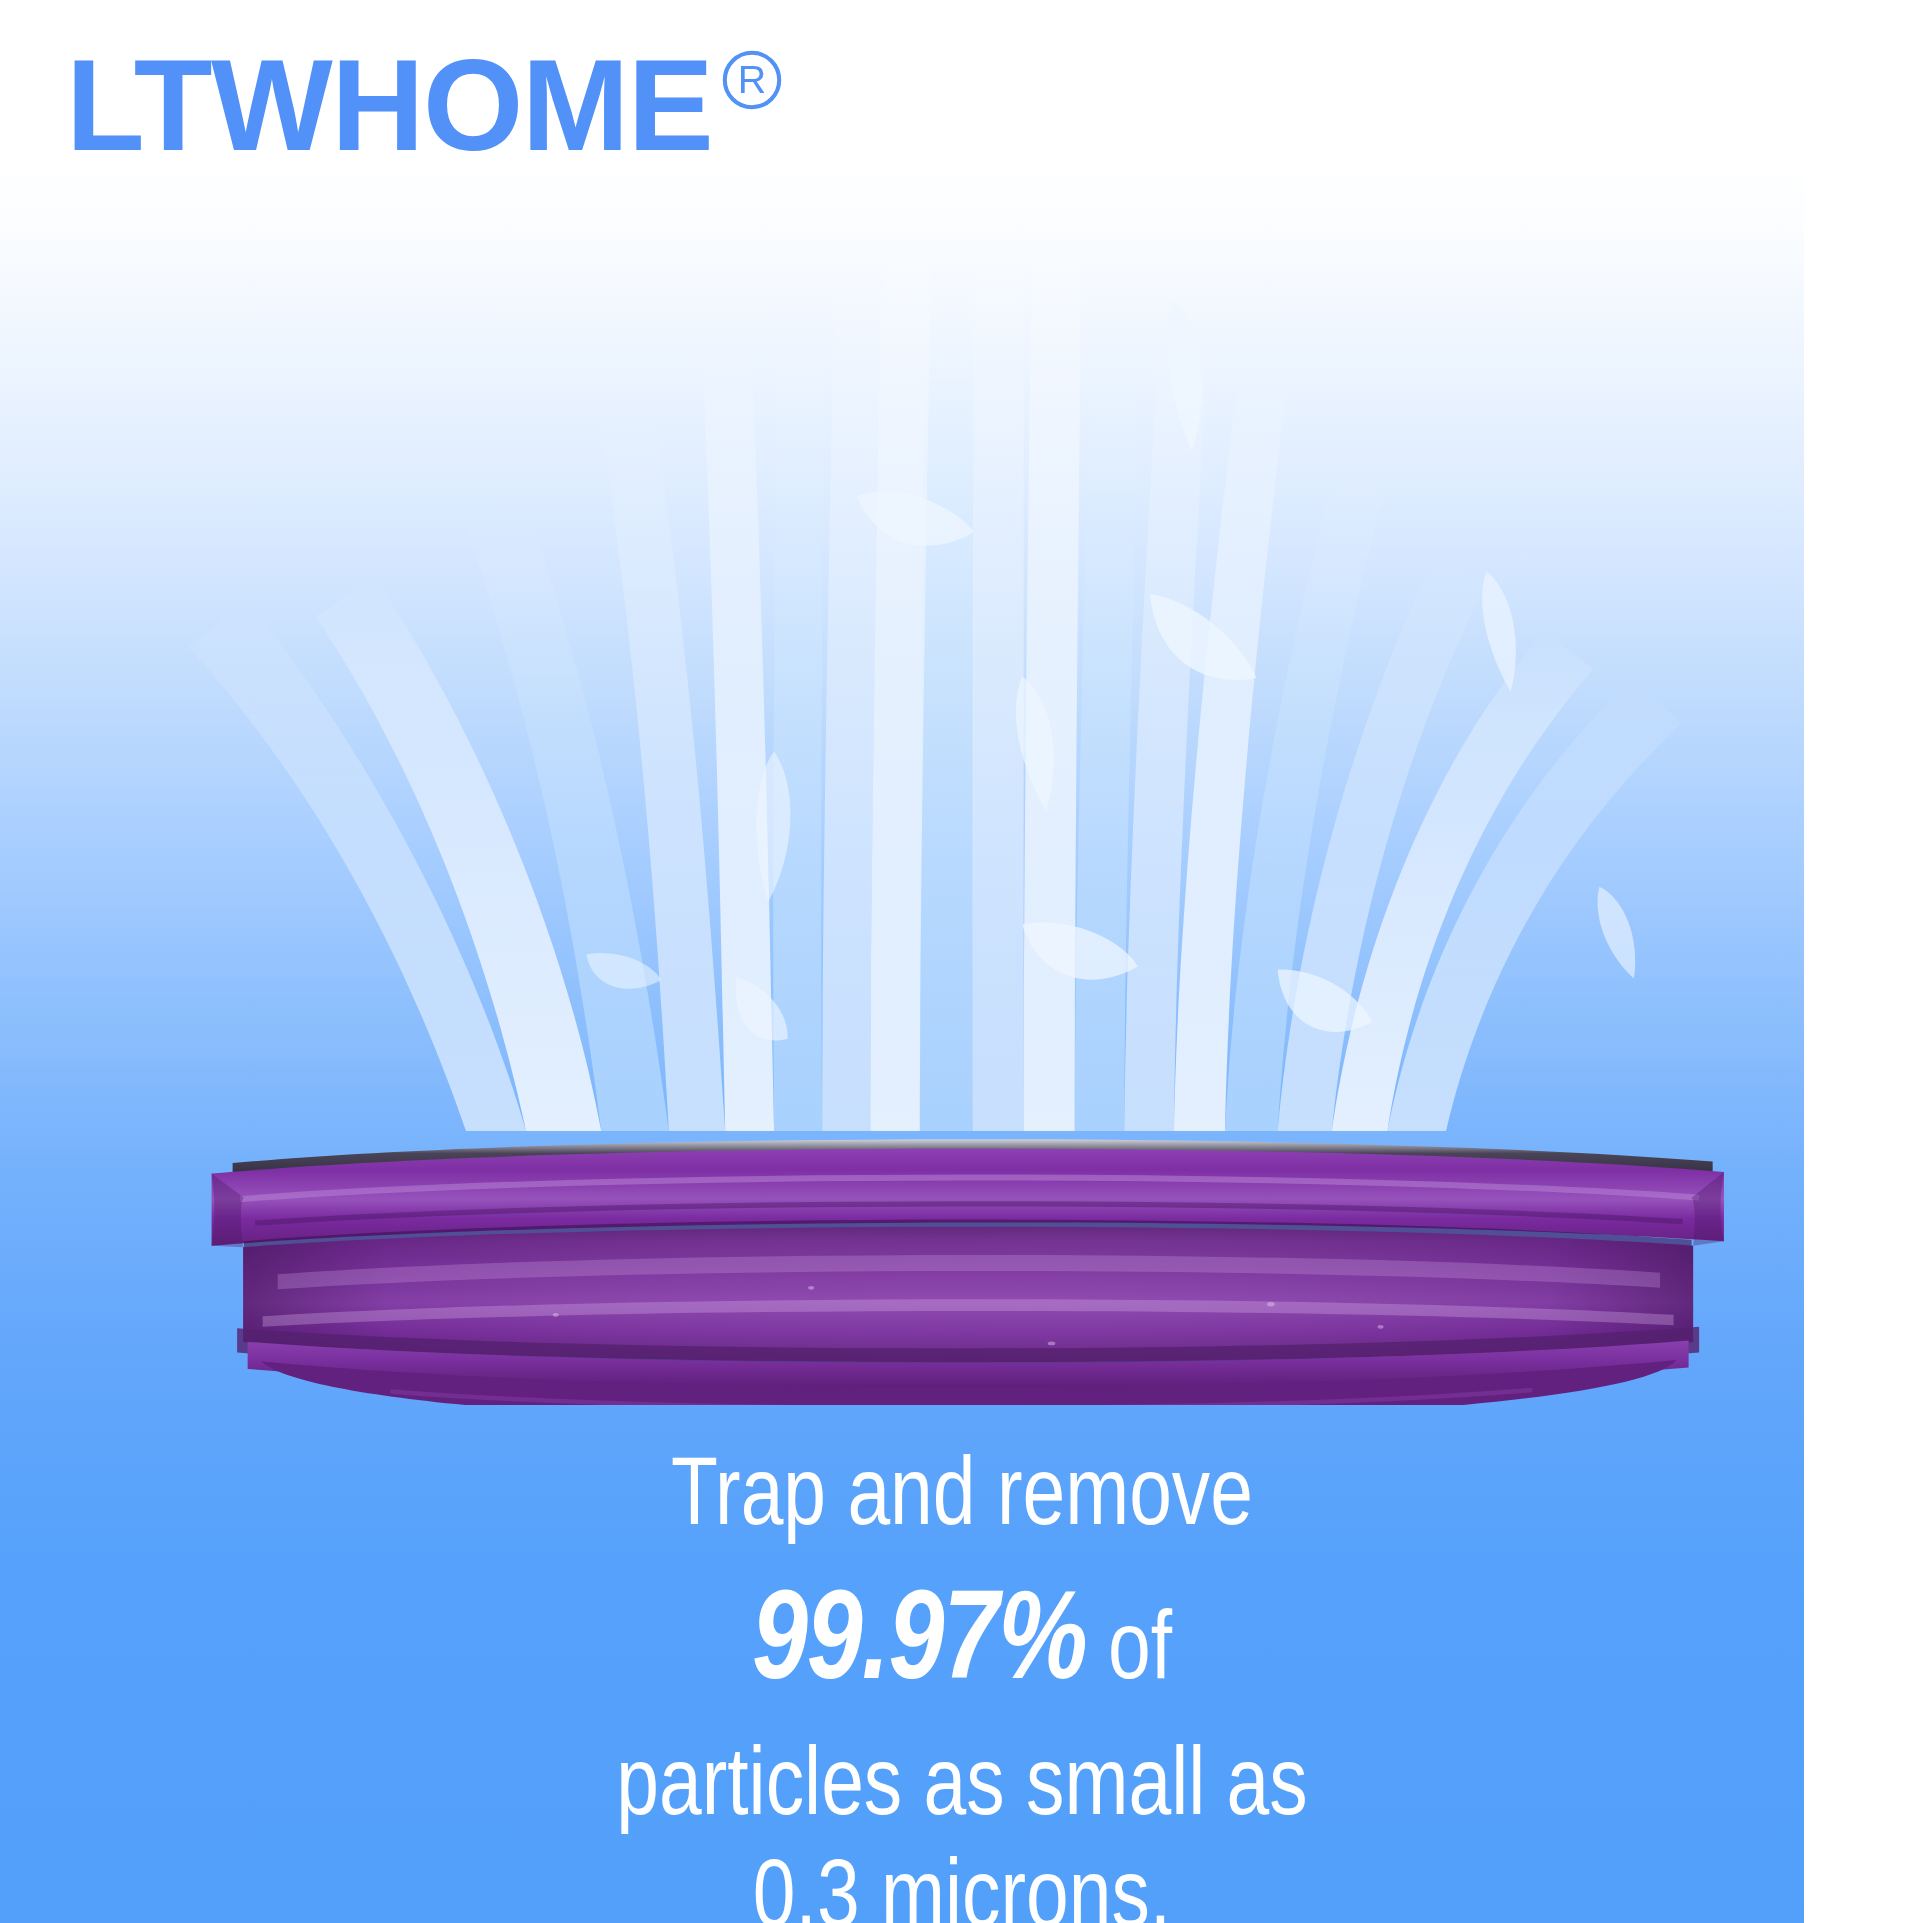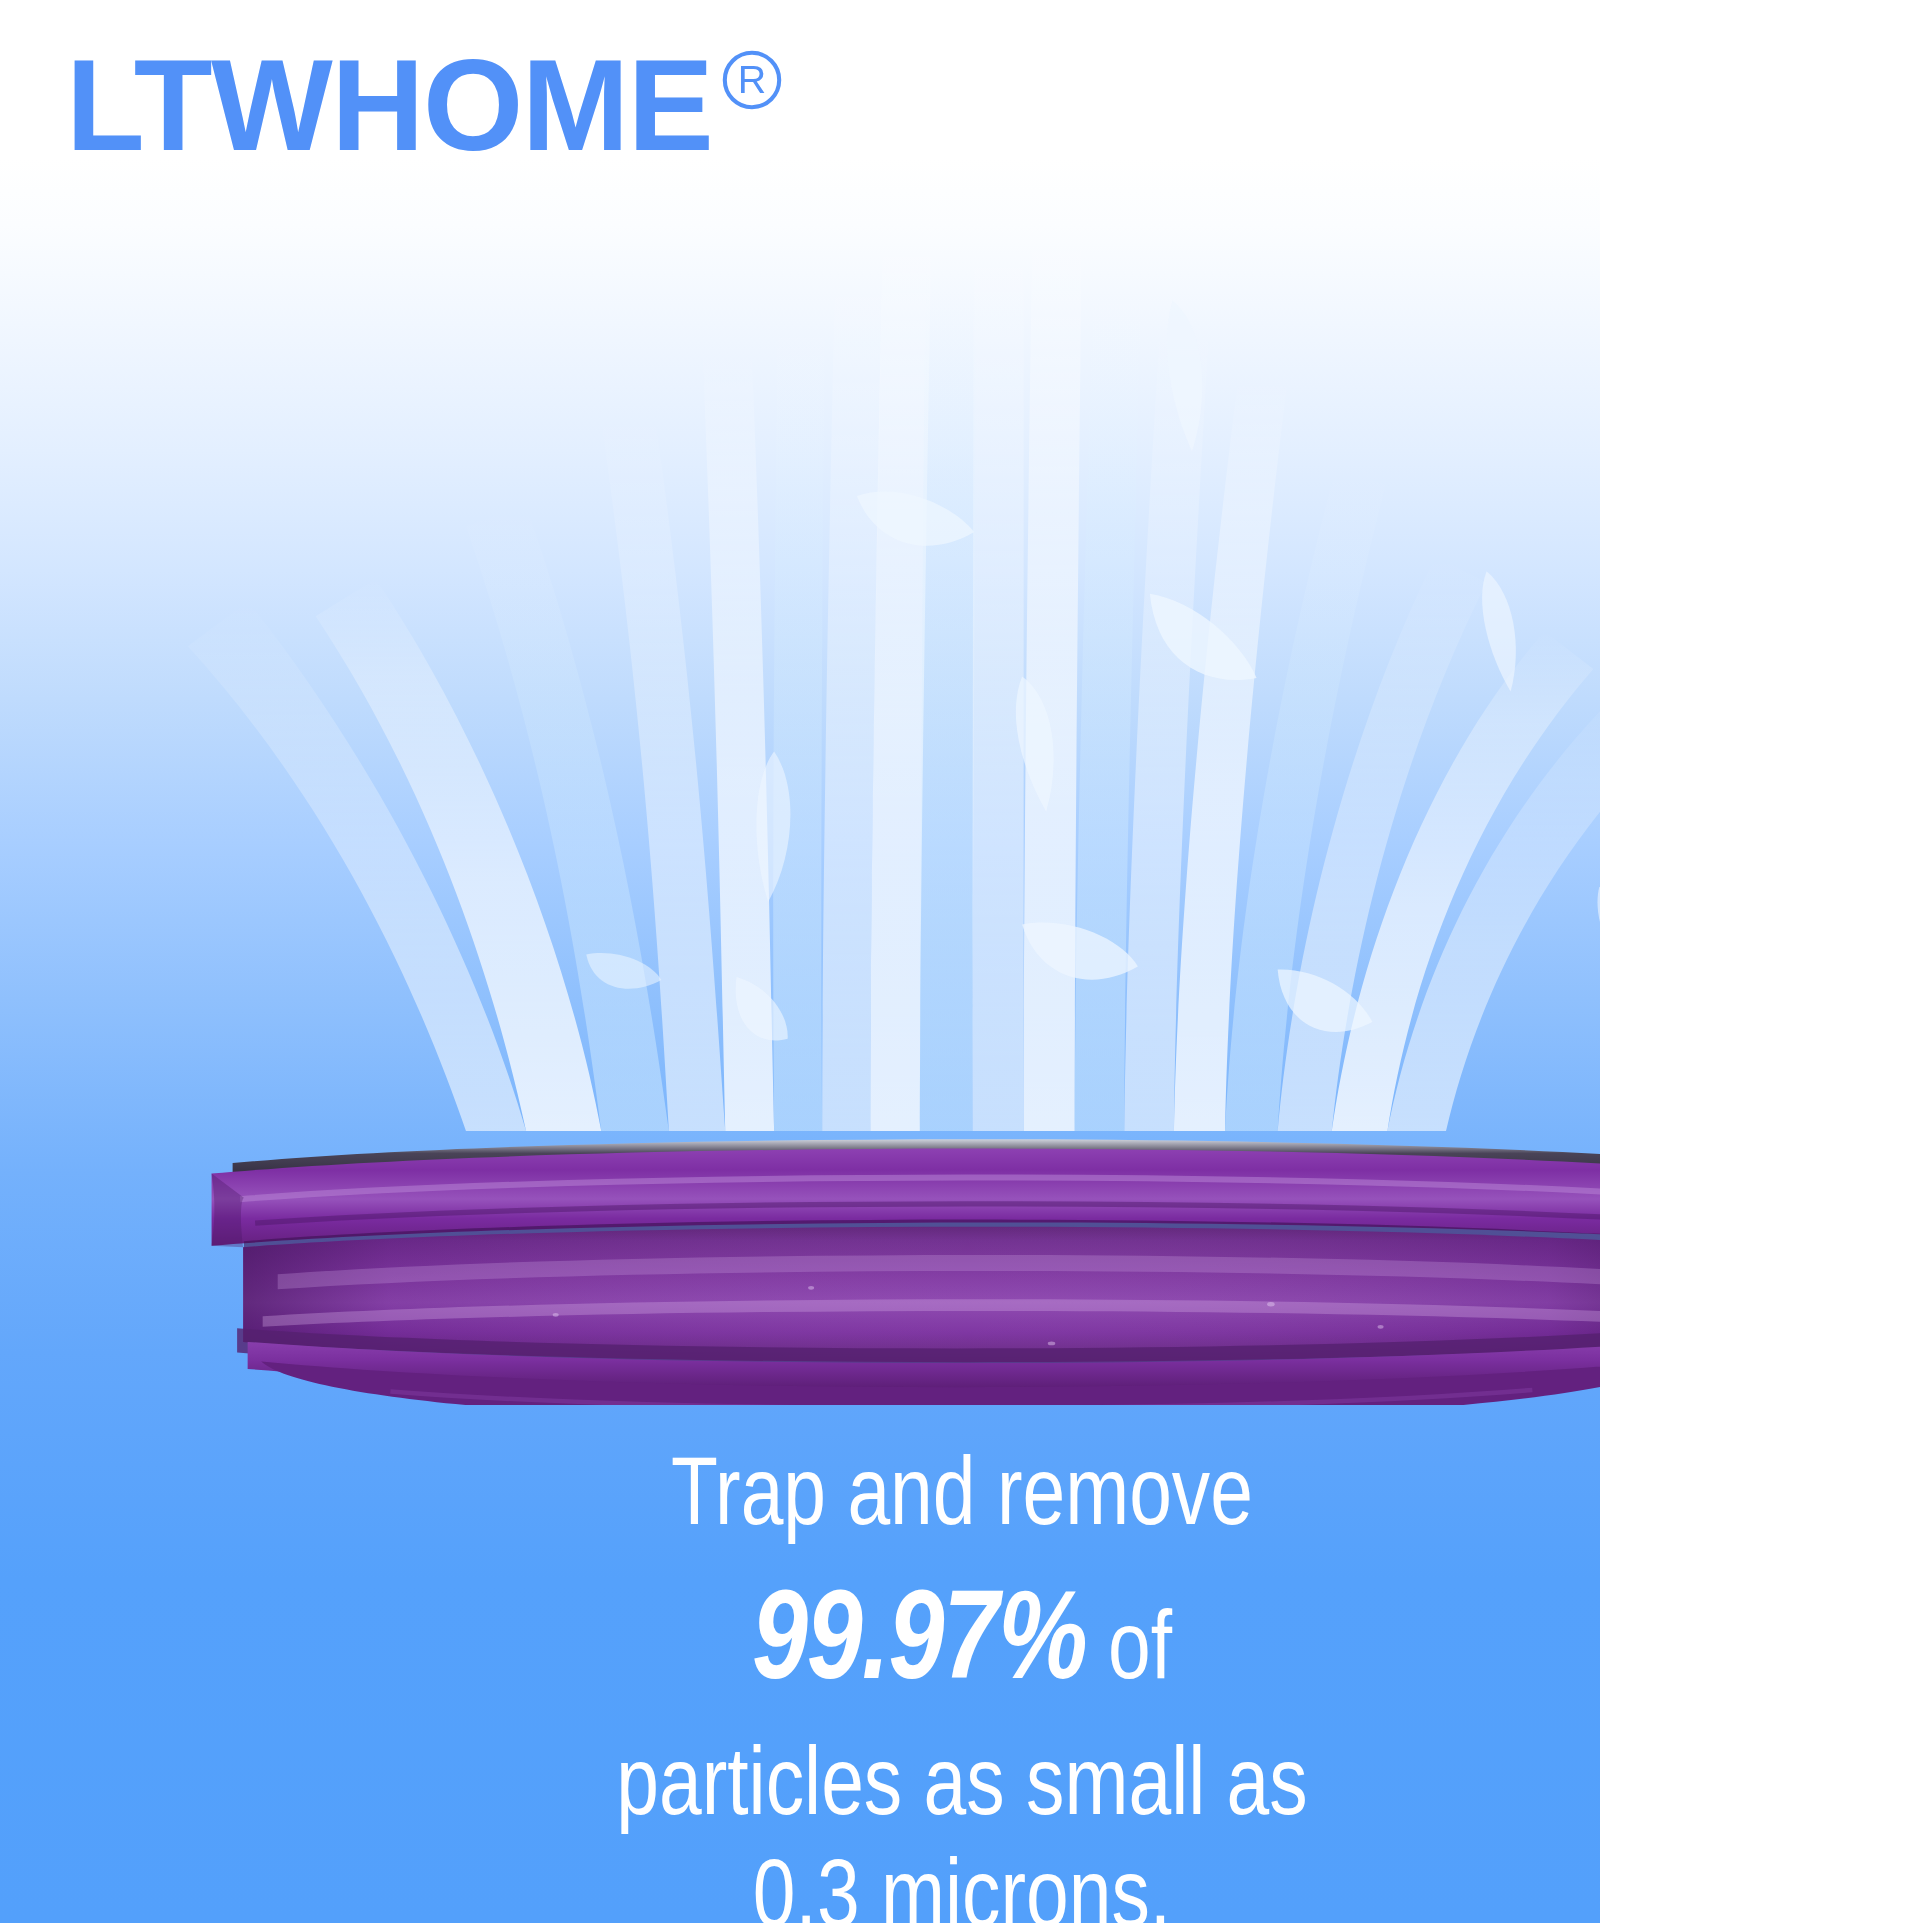--- a/index.html
+++ b/index.html
@@ -2,21 +2,21 @@
 <html style="font-size:12px"><head>
 <meta charset="utf-8">
 <style>
   html, body {
     margin: 0;
     padding: 0;
     background: #ffffff;
   }
   #stage {
     position: relative;
-    width: 1600px;
+    width: 1804px;
     height: 1924px;
     overflow: hidden;
     font-family: "Liberation Sans", sans-serif;
     background: #ffffff;
   }
 
   
   .bg {
     position: absolute;
     inset: 0;

